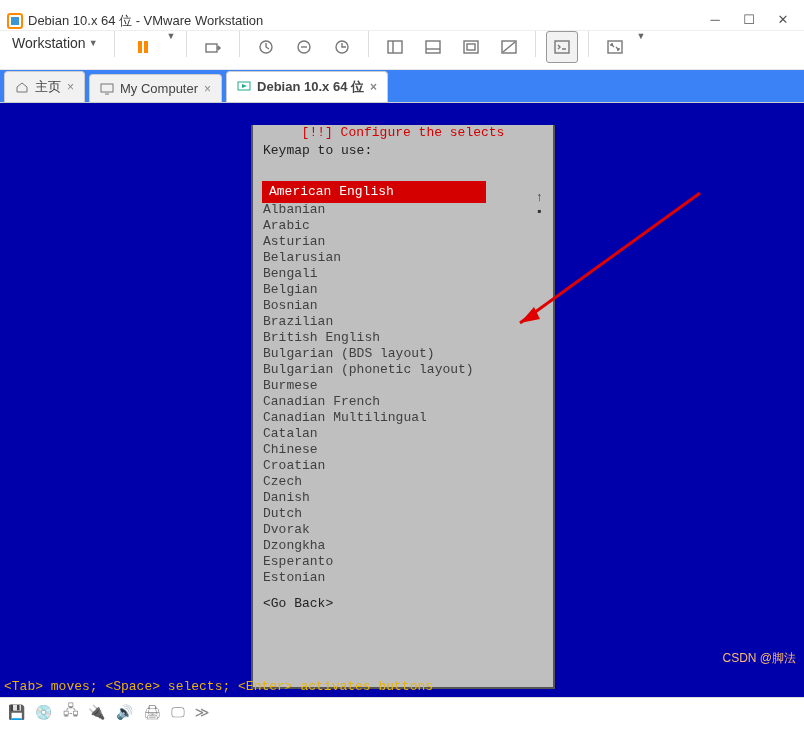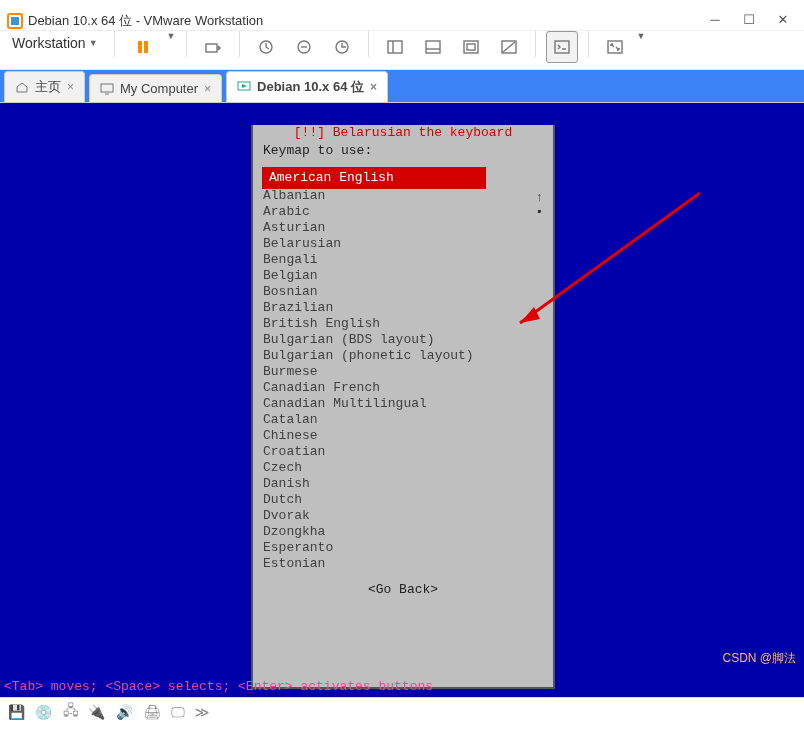--- a/index.html
+++ b/index.html
@@ -18,27 +18,27 @@
   .tabbar{height:32px;display:flex;align-items:flex-end;background:#3b82f6;border-bottom:1px solid #ccc;padding-left:4px}
   .tab{display:flex;align-items:center;gap:6px;padding:6px 10px;font-size:13px;color:#444;border:1px solid #ccc;border-bottom:none;margin-right:4px;background:#fff;border-radius:4px 4px 0 0;position:relative}
   .tab.inactive{background:#f1f1f1}
   .tab.active{font-weight:bold}
   .tab .close{font-size:12px;color:#888}
   .tab .icon{width:14px;height:14px;display:flex;align-items:center;justify-content:center}
   .vm-area{position:relative;width:804px;height:594px;background:#0000aa}
   .installer-box{position:absolute;left:251px;top:22px;width:300px;height:560px;background:#bfbfbf;border:2px solid #555;font-family:"Courier New",monospace;font-size:13px;color:#222}
   .installer-box .box-title{position:absolute;top:-2px;left:0;right:0;text-align:center;color:#d40000;background:#bfbfbf;padding:0 2px;font-size:13px}
   .installer-box .inner{padding:8px 10px 6px 10px}
-  .list{margin-top:6px;line-height:16px}
+  .list{margin-top:20px;line-height:16px}
   .list .row{height:16px;white-space:pre;color:#404040}
   .list .row.sel{background:#d40000;color:#fff;outline:2px solid #d40000;outline-offset:1px}
   .selwrap{border:2px solid #d40000;padding:0;margin-top:4px;display:inline-block}
   .scroll-ind{position:absolute;right:10px;top:64px;font-size:12px;color:#333;line-height:14px}
-  .go-back{text-align:center;margin-top:10px;color:#222}
-  .hintbar{position:absolute;left:0;right:0;bottom:0;height:18px;color:#ec4899;font-family:"Courier New",monospace;font-size:13px;padding-left:4px}
+  .go-back{text-align:left;margin-top:10px;color:#222}
+  .hintbar{position:absolute;left:0;right:0;bottom:0;height:18px;color:#eab308;font-family:"Courier New",monospace;font-size:13px;padding-left:4px}
   .statusbar{height:28px;display:flex;align-items:center;padding:0 8px;font-size:13px;color:#333;border-top:1px solid #ddd;justify-content:space-between}
   .status-icons{display:flex;gap:10px;color:#888;font-size:14px}
   .status-icons span{display:inline-flex;align-items:center}
   .watermark{position:absolute;right:8px;bottom:30px;color:#fdba74;font-size:12px}
   .arrow{position:absolute;pointer-events:none}
 </style>
 </head>
 <body>
 
 <div class="titlebar">
@@ -162,21 +162,21 @@
           <polygon points="5,4 10,6 5,8" fill="#2a8"></polygon>
         </svg>
       </span>
     <span>Debian 10.x 64 位</span>
     <span class="close">×</span>
   </div>
 </div>
 
 <div class="vm-area">
   <div class="installer-box">
-    <div class="box-title">[!!] Belarusian the keyboard</div>
+    <div class="box-title">[!!] Configure the selects</div>
     <div class="inner">
       <div style="margin-top:8px">Keymap to use:</div>
       <div class="list">
         <div class="selwrap" style="width:218px"><div class="row sel" style="padding:0 4px">American English</div></div>
         <div id="kbitems">
             <div class="row">Albanian</div>
             <div class="row">Arabic</div>
             <div class="row">Asturian</div>
             <div class="row">Belarusian</div>
             <div class="row">Bengali</div>

